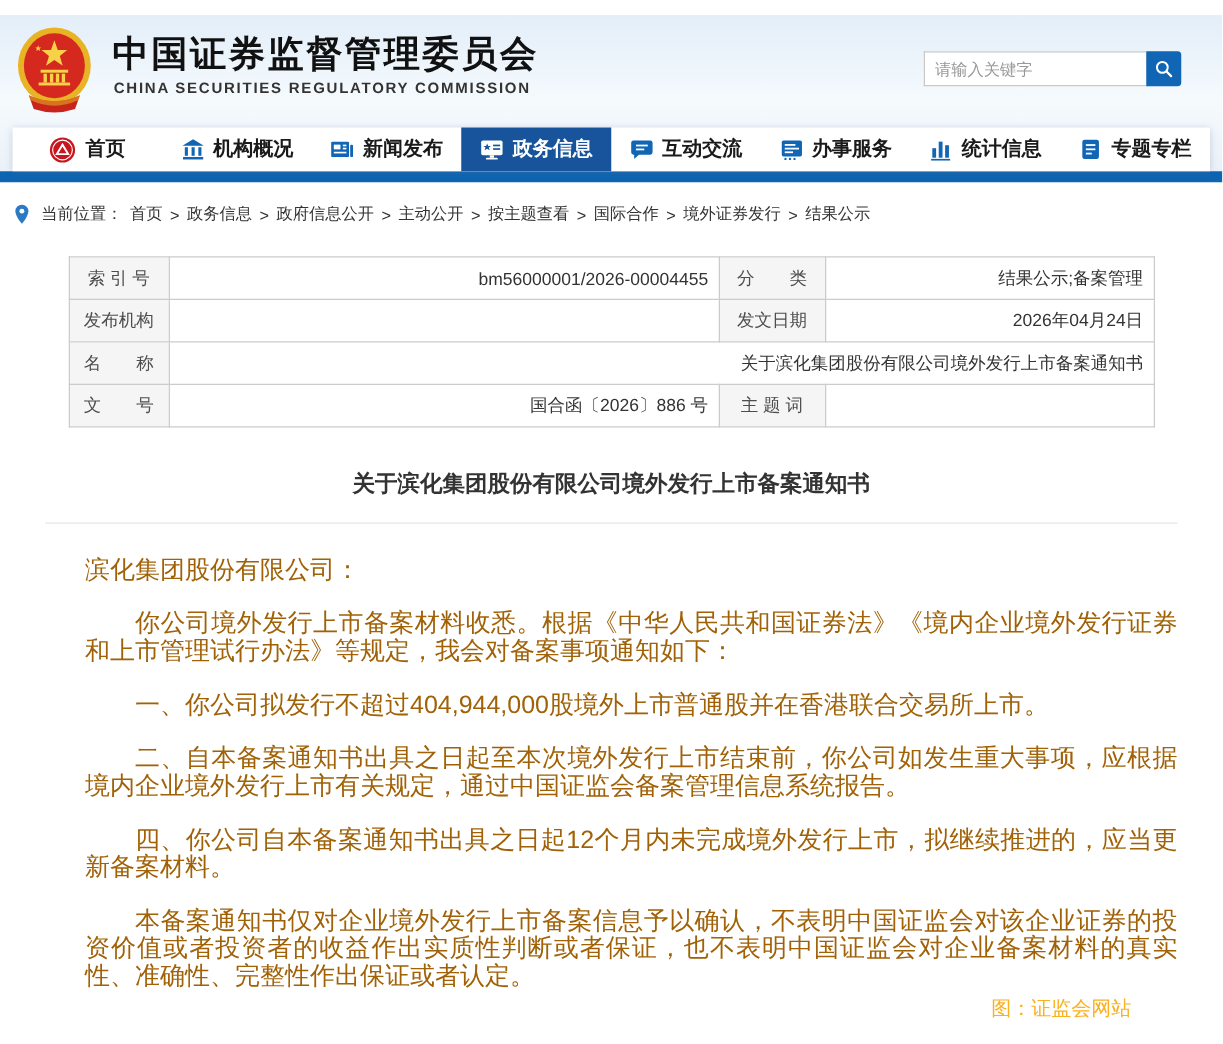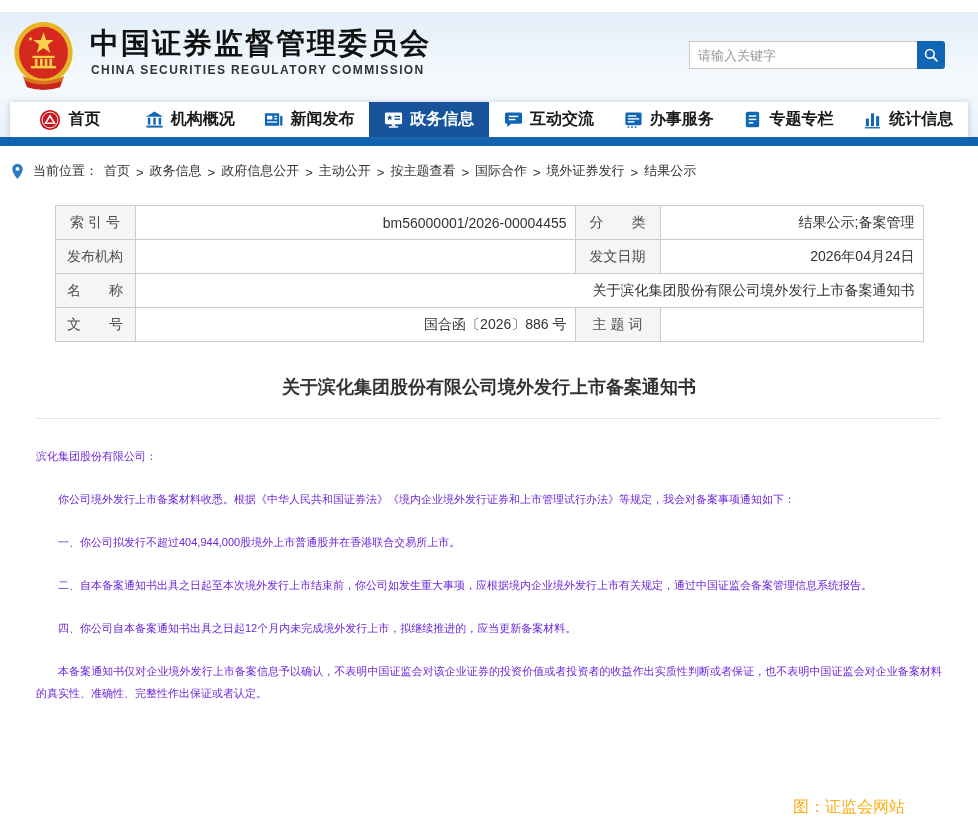--- a/index.html
+++ b/index.html
@@ -11,21 +11,21 @@
   }
   .page { position:relative; width:978px; height:835px; overflow:hidden; background:#fff; }
 
   
   .top-bg { background:linear-gradient(180deg,#e3eef9 0%,#f5fafd 55%,#eaf1f8 100%);margin-top:12px; }
   .header { position:relative; height:90px; }
   .emblem { position:absolute; left:12px; top:7px; width:63px; height:72px; }
   .site-title { position:absolute; left:90px; top:12px; font-size:29px; font-weight:bold; color:#111; letter-spacing:2px; white-space:nowrap; }
   .site-subtitle { position:absolute; left:91px; top:51px; font-size:12px; font-weight:bold; color:#333; letter-spacing:1.4px; white-space:nowrap; }
   .search-box { position:absolute; right:33px; top:29px; display:flex; align-items:stretch; height:28px; }
-  .search-input { width:228px; height:28px; border:1px solid #c9c9c9; border-right:none; padding:0 8px; font-size:13px; color:#333; outline:none; font-family:inherit; }
+  .search-input { width:178px; height:28px; border:1px solid #c9c9c9; border-right:none; padding:0 8px; font-size:13px; color:#333; outline:none; font-family:inherit; }
   .search-input::placeholder { color:#999; }
   .search-btn { width:28px; height:28px; background:#1065b5; border:none; border-radius:0 3px 3px 0; display:flex; align-items:center; justify-content:center; cursor:pointer; padding:0; }
 
   
   .nav { margin:0 10px; height:35px; background:#fff; display:flex; box-shadow:0 1px 6px rgba(90,110,140,.35); position:relative; }
   .nav-item { flex:1; display:flex; align-items:center; justify-content:center; gap:7px; font-size:16px; font-weight:bold; color:#1a1a1a; cursor:pointer; white-space:nowrap; }
   .nav-item.active { background:#17549b; color:#fff; }
   .nav-item svg { flex:0 0 auto; }
   .nav-bluebar { height:9px; background:#0d64b2; }
 
@@ -37,21 +37,21 @@
 
   
   table.info { border-collapse:collapse; table-layout:fixed; width:868px; margin:25px auto 0 auto; font-size:14px; color:#333; }
   table.info td { border:1px solid #ccc; height:34px; padding:0 8px 0 20px; overflow:hidden; white-space:nowrap;text-align:right; }
   table.info td.lbl { background:#f5f5f5; text-align:center; font-weight:normal; color:#4d4d4d; padding:0 4px; }
 
   
   .doc { padding:0 36px; position:relative; }
   .doc-title { text-align:center; font-size:18px; font-weight:bold; color:#333; margin-top:34px; line-height:22px; }
   .doc-divider { border:none; border-top:1px solid #e6e6e6; margin:20px 0 0 0; }
-  .doc-body { margin-top:26px; font-size:11px; line-height:22px; color:#6d28d9; text-align:justify; }
+  .doc-body { margin-top:26px; font-size:20px; line-height:22px; color:#a16207; text-align:justify;margin-left:32px; }
   .doc-body p { margin:0 0 21px 0; }
   .doc-body p.indent { text-indent:2em; }
   .credit { position:absolute; right:73px; top:797px; font-size:16px; color:#fbb01d; white-space:nowrap; }
 </style>
 </head>
 <body>
 
 <div class="page">
 
   <div class="top-bg">
@@ -140,35 +140,35 @@
           <rect x="4" y="8.6" width="12" height="1.5" fill="#fff"></rect>
           <rect x="4" y="11.7" width="7" height="1.5" fill="#fff"></rect>
           <circle cx="4.6" cy="18" r="1" fill="#1065b5"></circle>
           <circle cx="8.4" cy="18" r="1" fill="#1065b5"></circle>
           <circle cx="12.2" cy="18" r="1" fill="#1065b5"></circle>
         </svg>
         <span>办事服务</span>
       </div>
       <div class="nav-item">
         <svg width="19" height="19" viewBox="0 0 20 20">
+          <rect x="3" y="9" width="3.2" height="8" fill="#1065b5"></rect>
+          <rect x="8.4" y="3.5" width="3.2" height="13.5" fill="#1065b5"></rect>
+          <rect x="13.8" y="6.5" width="3.2" height="10.5" fill="#1065b5"></rect>
+          <rect x="2" y="18" width="16" height="1.4" fill="#1065b5"></rect>
+        </svg>
+        <span>统计信息</span>
+      </div>
+      <div class="nav-item">
+        <svg width="19" height="19" viewBox="0 0 20 20">
           <rect x="3" y="1.8" width="14" height="16.4" rx="2" fill="#1065b5"></rect>
           <rect x="6" y="5.6" width="8" height="1.5" fill="#fff"></rect>
           <rect x="6" y="9.2" width="8" height="1.5" fill="#fff"></rect>
           <rect x="6" y="12.8" width="5" height="1.5" fill="#fff"></rect>
         </svg>
         <span>专题专栏</span>
-      </div>
-      <div class="nav-item">
-        <svg width="19" height="19" viewBox="0 0 20 20">
-          <rect x="3" y="9" width="3.2" height="8" fill="#1065b5"></rect>
-          <rect x="8.4" y="3.5" width="3.2" height="13.5" fill="#1065b5"></rect>
-          <rect x="13.8" y="6.5" width="3.2" height="10.5" fill="#1065b5"></rect>
-          <rect x="2" y="18" width="16" height="1.4" fill="#1065b5"></rect>
-        </svg>
-        <span>统计信息</span>
       </div>
     </div>
   </div>
   <div class="nav-bluebar"></div>
 
   <div class="breadcrumb">
     <span class="pin">
       <svg width="13" height="17" viewBox="0 0 20 26">
         <path d="M10 1 a8 8 0 0 1 8 8 c0 6 -8 15.5 -8 15.5 s-8 -9.5 -8 -15.5 a8 8 0 0 1 8 -8 z" fill="#2a7bc4"></path>
         <circle cx="10" cy="9" r="3" fill="#fff"></circle>

